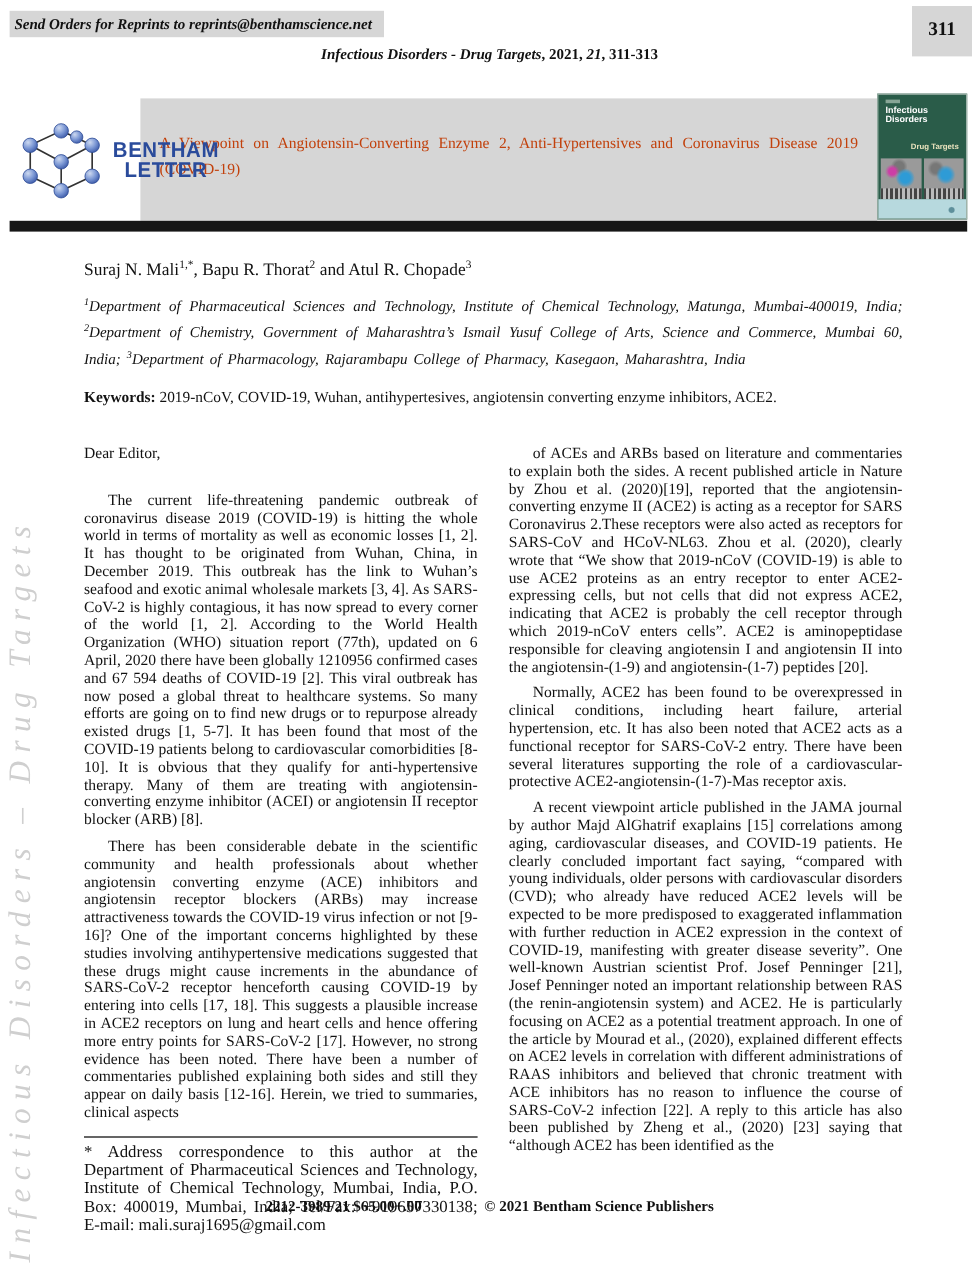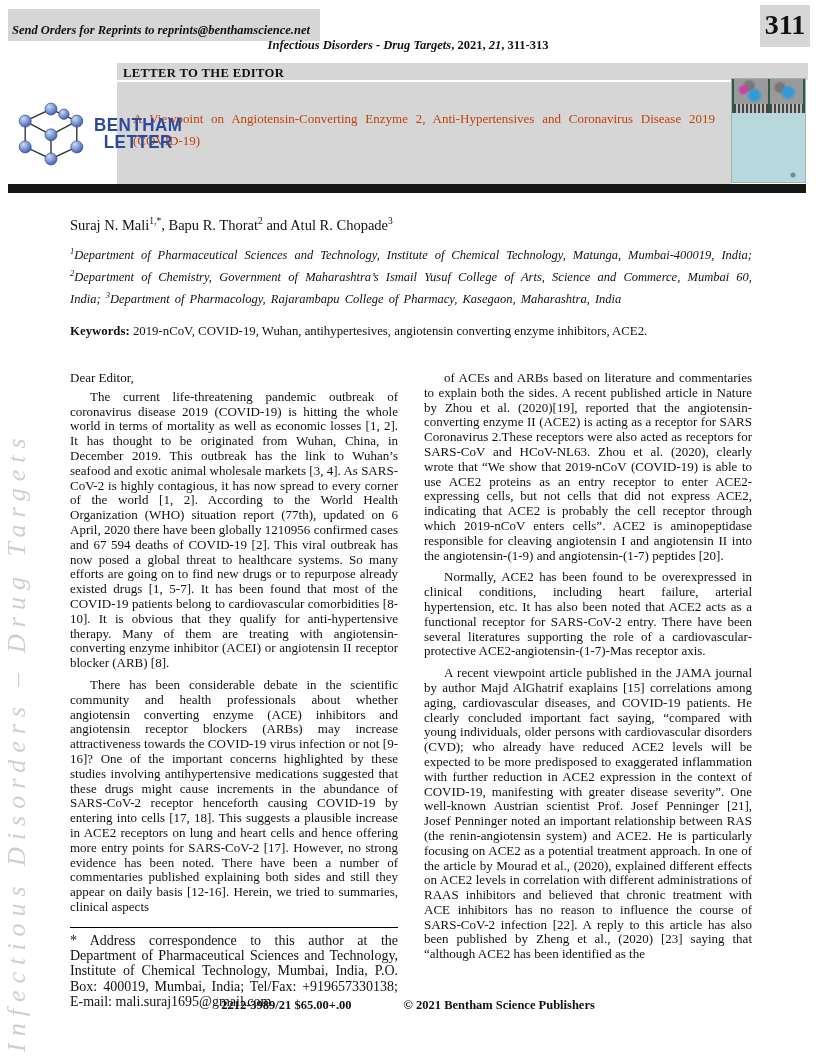--- a/index.html
+++ b/index.html
@@ -6,25 +6,25 @@
   html,body { background:#888; }
   .page {
     position:relative; width:816px; height:1056px; margin:0 auto;
     background:#ffffff; overflow:hidden;
     font-family:"Liberation Serif", serif; color:#111;
   }
   
   .reprint-notice {
     position:absolute; top:9px; left:8px;
     background:#d6d6d6; font-style:italic; font-weight:bold;
-    font-size:12.5px; padding:14px 10px 3px 4px; white-space:nowrap;text-align:center;
+    font-size:12.5px; padding:4px 10px 3px 4px; white-space:nowrap;text-align:center;
   }
   .page-number {
     position:absolute; top:5px; right:6px; width:50px; height:42px;
-    background:#d6d6d6; font-weight:bold; font-size:28px;
+    background:#d6d6d6; font-weight:bold; font-size:16px;
     text-align:center; line-height:40px;
   }
   
   .citation {
     position:absolute; top:38px; left:0; width:100%;
     text-align:center; font-size:12.5px; font-weight:bold;
   }
   .citation .it { font-style:italic;margin-top:17px; }
   
   .letter-band {
@@ -81,21 +81,21 @@
   .authors { font-size:14.5px; margin-bottom:8px; }
   .authors sup { font-size:9.5px; }
   .affiliations { font-style:italic; font-size:12.5px; line-height:18px; text-align:justify; word-spacing:2px; }
   .affiliations sup { font-size:8.5px; }
   .keywords { font-size:12.8px; margin-top:16px; }
   .keywords .kw-label { font-weight:bold; }
   
   .columns { position:absolute; top:371px; left:70px; width:682px; display:flex; gap:26px; }
   .col { width:328px; font-size:13px; line-height:14.8px; text-align:justify; }
   .col p.para { margin:0 0 7px 0; text-indent:20px; }
-  .salutation { margin-bottom:4px; }
+  .salutation { margin-bottom:24px; }
   
   .footnote-rule { border:none; border-top:1.6px solid #000; margin:12px 0 5px 0; }
   .footnote { font-size:14px; line-height:15.3px; text-align:justify; }
   
   .footer { position:absolute; top:998px; left:0; width:100%; text-align:center;
     font-weight:bold; font-size:12.5px; }
   .footer span { display:inline-block; }
   .footer .gap { width:52px; }
   
   .sidebar-vertical {
@@ -110,23 +110,20 @@
 
 <div class="page">
 
   <div class="reprint-notice">Send Orders for Reprints to reprints@benthamscience.net</div>
   <div class="page-number">311</div>
 
   <div class="citation">
     <span class="it">Infectious Disorders - Drug Targets</span><span>, 2021, </span><span class="it">21</span><span>, 311-313</span>
   </div>
 
-  <div class="letter-band">
-    <span>LETTER TO THE EDITOR</span>
-  </div>
 
   <div class="header-row">
     <div class="logo-box">
       <span>
         <svg width="86" height="64" viewBox="0 0 100 74">
           <defs>
             <radialGradient id="sph" cx="35%" cy="30%" r="75%">
               <stop offset="0%" stop-color="#cdd9f0"></stop>
               <stop offset="55%" stop-color="#7b97d4"></stop>
               <stop offset="100%" stop-color="#3c5aa8"></stop>
@@ -152,20 +149,25 @@
         <div>BENTHAM</div>
         <div>LETTER</div>
       </div>
     </div>
     <div class="title-block">
       <div class="article-title">A Viewpoint on Angiotensin-Converting Enzyme 2, Anti-Hypertensives and Coronavirus Disease 2019 (COVID-19)</div>
     </div>
   </div>
 
   <div class="cover">
+    <div class="cover-green">
+      <div class="cover-smudge"></div>
+      <div class="cover-title">Infectious Disorders</div>
+      <div class="cover-subtitle">Drug Targets</div>
+    </div>
     <div class="cover-images">
       <div class="cover-img m1">
           <div class="strip"></div>
         </div>
       <div class="cover-img m2">
           <div class="strip"></div>
         </div>
     </div>
     <div class="cover-bottom">
       <div class="cover-mark"></div>

